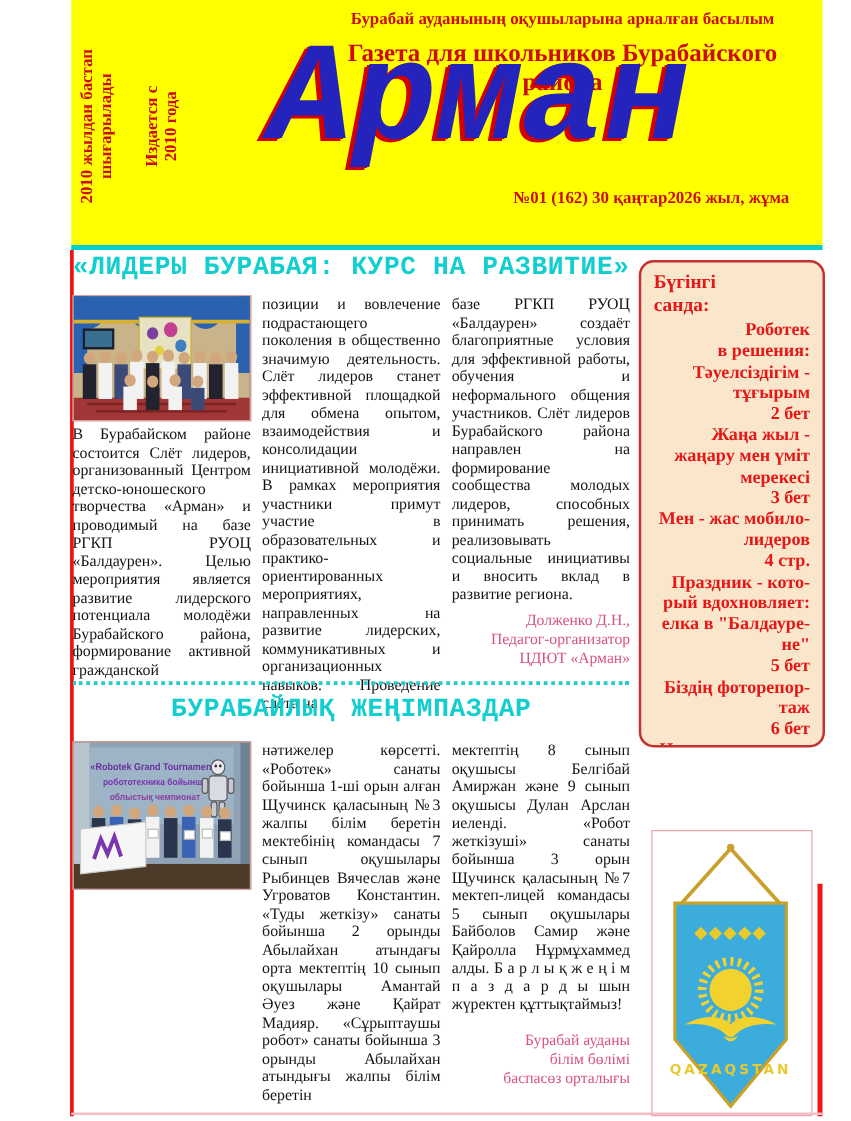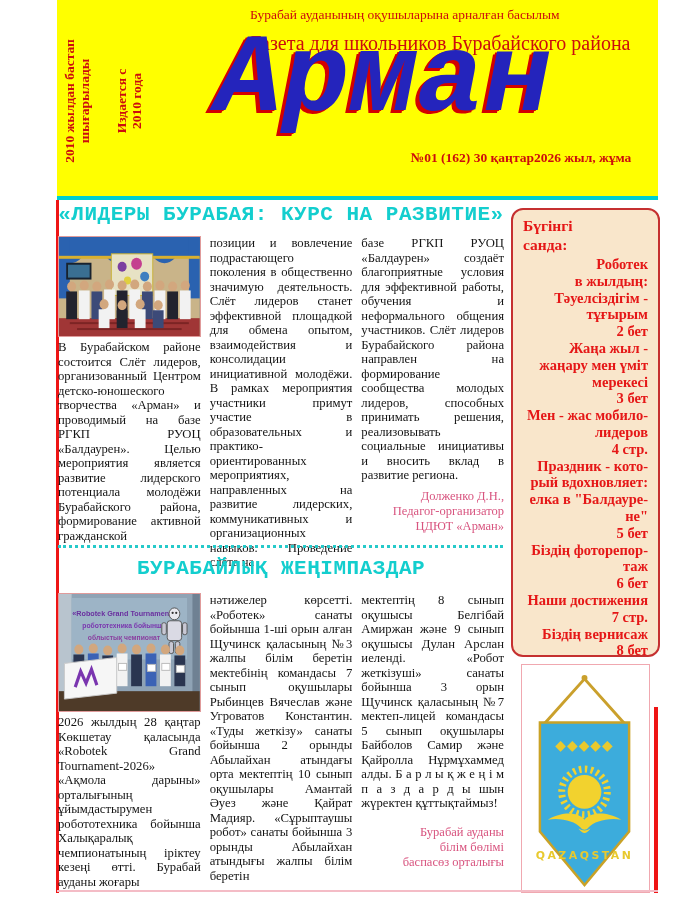--- a/index.html
+++ b/index.html
@@ -2,22 +2,22 @@
 <html><head>
 <meta charset="utf-8">
 <style>
   html,body{margin:0;padding:0;background:#ffffff;}
   .page{position:relative;width:681px;height:897px;background:#ffffff;overflow:hidden;
         font-family:"Liberation Serif",serif;}
 
   
   .yellow-band{position:absolute;left:57px;top:0;width:601px;height:196px;background:#ffff00;}
   .cyan-rule{position:absolute;left:57px;top:196px;width:601px;height:4px;background:#00cfcf;}
-  .tagline-box{position:absolute;left:250px;top:7px;width:400px;
-               color:#cc0d0d;font-weight:normal;}
+  .tagline-box{position:absolute;left:250px;top:7px;width:400px;text-align:center;
+               color:#cc0d0d;font-weight:bold;}
   .tagline-kk{font-size:13.5px;margin-bottom:9px;}
   .tagline-ru{font-size:20px;}
   .masthead-title{position:absolute;left:138px;top:22px;width:490px;text-align:center;
       font-family:Liberation Mono, monospace;font-style:italic;font-weight:bold;
       font-size:112px;line-height:1.05;color:#2424bc;
       text-shadow:-2px 1px 0 #d40000,-4px 3px 0 #d40000;}
   .issue-box{position:absolute;left:390px;top:149px;width:262px;text-align:center;
              color:#cc0d0d;font-weight:bold;font-size:13.5px;line-height:18px;}
   .established{position:absolute;left:11px;top:58px;width:187px;height:86px;
                transform:rotate(-90deg);display:flex;flex-direction:column;justify-content:space-between;
@@ -43,21 +43,21 @@
   .article.a2{top:593px;height:298px;}
   .col{flex:1;min-width:0;}
   .body-text{font-size:12.7px;line-height:14.5px;text-align:justify;color:#141414;}
   .photo{width:100%;display:block;border:1px solid #e09b9b;box-sizing:border-box;background:#888;}
   .photo.ph1{height:101px;margin-bottom:3px;}
   .photo.ph2{height:119px;margin-bottom:3px;}
   .byline{margin-top:6px;text-align:right;color:#d8547f;font-size:12.5px;line-height:15px;font-weight:normal;}
   .byline.b2{margin-top:14px;}
 
   
-  .sidebar{position:absolute;left:511px;top:208px;width:149px;height:449px;box-sizing:border-box;
+  .sidebar{position:absolute;left:511px;top:208px;width:149px;height:390px;box-sizing:border-box;
            background:#f9e6cb;border:2px solid #c53030;border-radius:12px;padding:6px 10px;
            color:#e51717;font-weight:bold;overflow:hidden;}
   .sidebar-title{font-size:15.5px;line-height:19px;text-align:left;}
   .sidebar-toc{margin-top:2px;font-size:14.5px;line-height:16.8px;text-align:right;}
 
   
   .pennant-frame{position:absolute;left:521px;top:664px;width:129px;height:229px;box-sizing:border-box;
                  background:#ffffff;border:1px solid #f0a8b0;}
   .pennant-frame svg{display:block;width:100%;height:100%;}
 </style>
@@ -201,21 +201,20 @@
           <rect x="66" y="70" width="9" height="7" fill="#ffffff" stroke="#bbb"></rect>
           <rect x="98" y="71" width="9" height="7" fill="#ffffff" stroke="#bbb"></rect>
           <rect x="114" y="70" width="9" height="7" fill="#ffffff" stroke="#bbb"></rect>
           <rect x="130" y="72" width="9" height="7" fill="#ffffff" stroke="#bbb"></rect>
         </g>
         <g>
           <polygon points="6,70 64,64 64,100 6,106" fill="#f6f6f6" stroke="#c9c9c9"></polygon>
           <path d="M18,94 L24,78 L30,90 L36,76 L42,92" stroke="#7a35af" stroke-width="3.5" fill="none"></path>
         </g>
       </svg>
-      <div class="body-text">2026 жылдың 28 қаңтар Көкшетау қаласында «Robotek Grand Tournament-2026» «Ақмола дарыны» орталығының ұйымдастырумен робототехника бойынша Халықаралық чемпионатының іріктеу кезеңі өтті. Бурабай ауданы жоғары</div>
     </div>
     <div class="col">
       <div class="body-text">нәтижелер көрсетті. «Роботек» санаты бойынша 1-ші орын алған Щучинск қаласының №3 жалпы білім беретін мектебінің командасы 7 сынып оқушылары Рыбинцев Вячеслав және Угроватов Константин. «Туды жеткізу» санаты бойынша 2 орынды Абылайхан атындағы орта мектептің 10 сынып оқушылары Амантай Әуез және Қайрат Мадияр. «Сұрыптаушы робот» санаты бойынша 3 орынды Абылайхан атындығы жалпы білім беретін</div>
     </div>
     <div class="col">
       <div class="body-text">мектептің 8 сынып оқушысы Белгібай Амиржан және 9 сынып оқушысы Дулан Арслан иеленді. «Робот жеткізуші» санаты бойынша 3 орын Щучинск қаласының №7 мектеп-лицей командасы 5 сынып оқушылары Байболов Самир және Қайролла Нұрмұхаммед алды. Б а р л ы қ  ж е ң і м п а з д а р д ы  шын жүректен құттықтаймыз!</div>
       <div class="byline b2">
           <div>Бурабай ауданы</div>
           <div>білім бөлімі</div>
           <div>баспасөз орталығы</div>
@@ -223,21 +222,21 @@
     </div>
   </div>
 
   <div class="sidebar">
     <div class="sidebar-title">
       <div>Бүгінгі</div>
       <div>санда:</div>
     </div>
     <div class="sidebar-toc">
         <div>Роботек</div>
-        <div>в жылдың:</div>
+        <div>в решения:</div>
         <div>Тәуелсіздігім -</div>
         <div>тұғырым</div>
         <div>2  бет</div>
         <div>Жаңа жыл -</div>
         <div>жаңару мен үміт</div>
         <div>мерекесі</div>
         <div>3 бет</div>
         <div>Мен - жас мобило-</div>
         <div>лидеров</div>
         <div>4  стр.</div>

